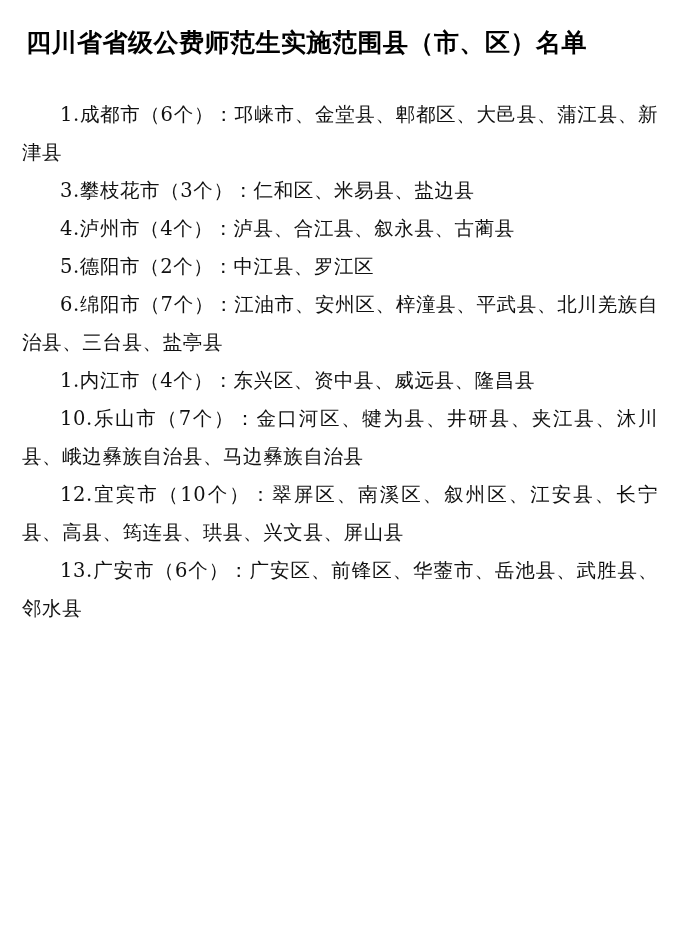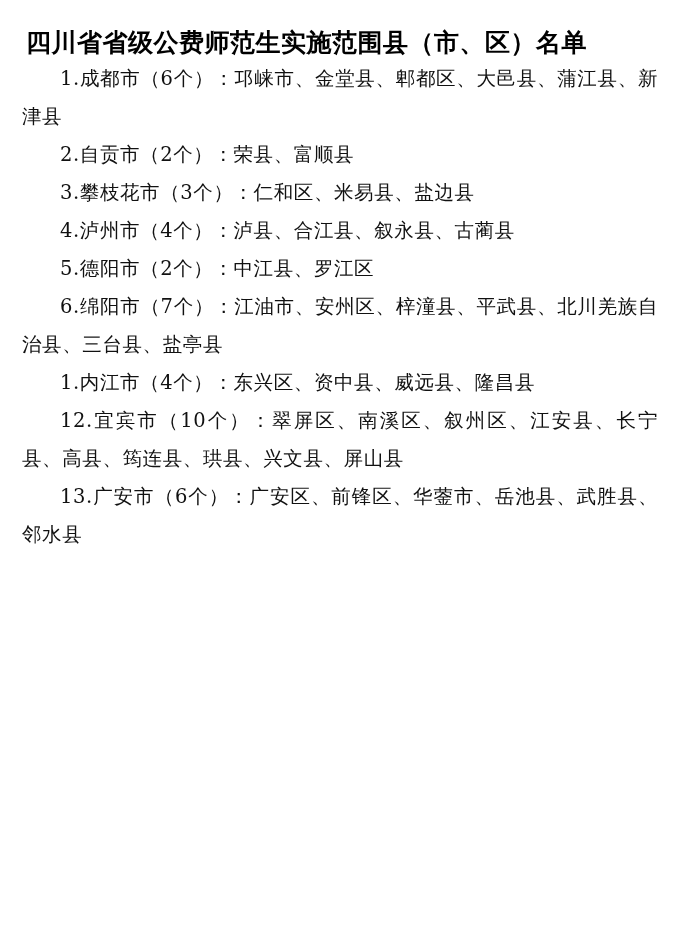--- a/index.html
+++ b/index.html
@@ -26,20 +26,21 @@
     font-weight: 700;
     font-size: 25px;
     line-height: 34px;
     letter-spacing: 0.5px;
     text-align: left;
     margin: 8px 0 0 4px;
     color: #000;
     white-space: nowrap;
   }
   .body-block {
+    margin-top: 36px;
   }
   .para {
     font-family: "DejaVu Serif", "Liberation Serif", serif;
     font-size: 19.5px;
     line-height: 38px;
     letter-spacing: 0.6px;
     text-indent: 38px;
     margin: 0;
     padding: 0;
     text-align: justify;
@@ -50,23 +51,23 @@
 </style>
 </head>
 <body>
 
 <div class="page">
 
   <h1 class="doc-title">四川省省级公费师范生实施范围县（市、区）名单</h1>
 
   <div class="body-block">
     <p class="para">1.成都市（6个）：邛崃市、金堂县、郫都区、大邑县、蒲江县、新津县</p>
-    <p class="para">2.自贡市（2个）：荣县、富顺县</p>
     <p class="para">3.攀枝花市（3个）：仁和区、米易县、盐边县</p>
     <p class="para">4.泸州市（4个）：泸县、合江县、叙永县、古蔺县</p>
     <p class="para">5.德阳市（2个）：中江县、罗江区</p>
     <p class="para">6.绵阳市（7个）：江油市、安州区、梓潼县、平武县、北川羌族自治县、三台县、盐亭县</p>
     <p class="para">1.内江市（4个）：东兴区、资中县、威远县、隆昌县</p>
+    <p class="para">10.乐山市（7个）：金口河区、犍为县、井研县、夹江县、沐川县、峨边彝族自治县、马边彝族自治县</p>
     <p class="para">12.宜宾市（10个）：翠屏区、南溪区、叙州区、江安县、长宁县、高县、筠连县、珙县、兴文县、屏山县</p>
     <p class="para">13.广安市（6个）：广安区、前锋区、华蓥市、岳池县、武胜县、邻水县</p>
   </div>
 
 </div>
 
 </body></html>

